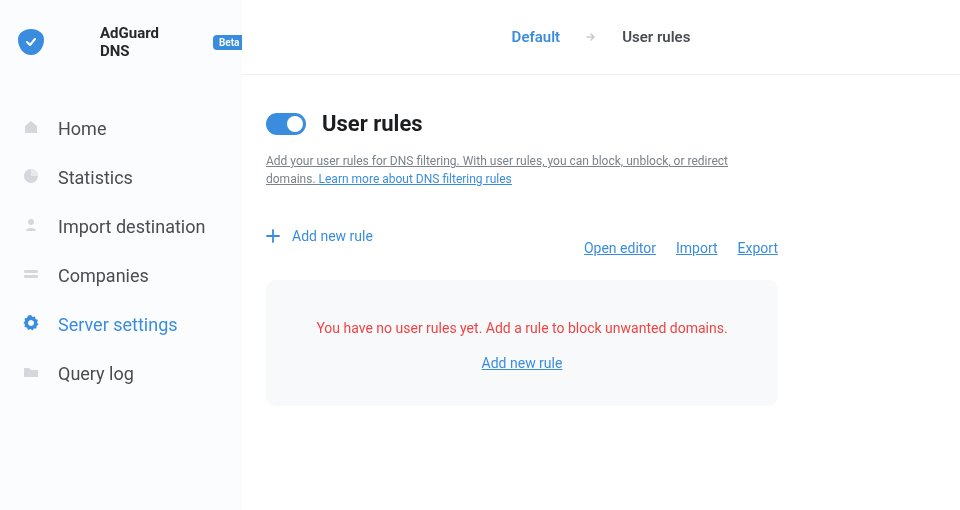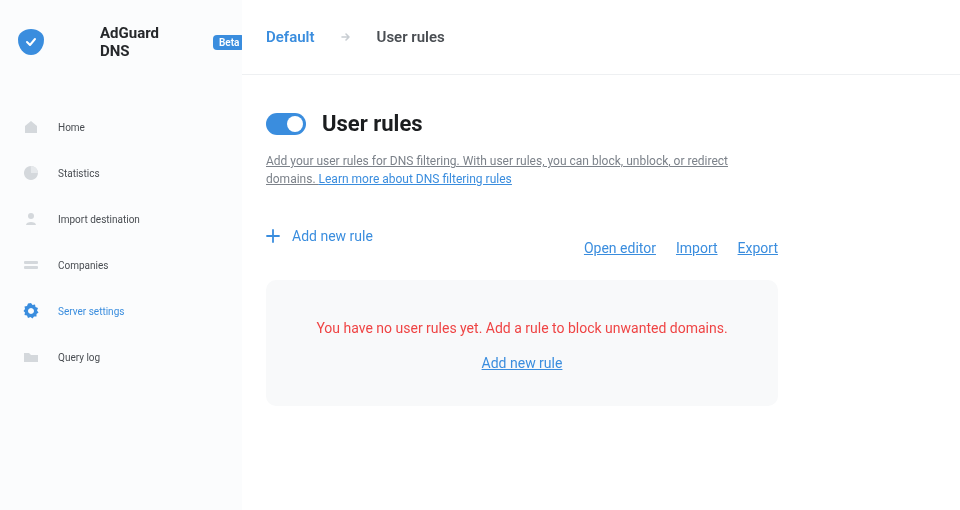--- a/index.html
+++ b/index.html
@@ -39,24 +39,23 @@
       background: #3a8dde;
       color: #fff;
       font-size: 10px;
       font-weight: 600;
       padding: 2px 6px;
       border-radius: 4px;
     }
     .nav { padding-top: 16px; }
     .nav-item {
       display: flex;
-      align-items: center;
       padding: 14px 22px;
       cursor: pointer;
-      font-size: 10px;
+      font-size: 18px;
       color: #494d52;
     }
     .nav-item .icon-slot {
       width: 18px; height: 18px;
       margin-right: 18px;
       display: inline-flex;
       align-items: center;
       justify-content: center;
     }
     .nav-item.active { color: #3a8dde; }
@@ -65,20 +64,21 @@
 
     .main { flex: 1; background: #fff; }
     .breadcrumb {
       display: flex;
       align-items: center;
       height: 75px;
       padding: 12px 24px;
       border-bottom: 1px solid #eef0f2;
       font-size: 15px;
       font-weight: 600;
+      justify-content: center;
     }
     .bc-root { color: #3a8dde; cursor: pointer; }
     .bc-sep { margin: 0 24px; color: #c8cdd2; display: inline-flex; }
     .bc-current { color: #494d52; }
 
     .content { padding: 36px 24px 24px 24px; max-width: 560px; }
     .title-row { display: flex; align-items: center; margin-bottom: 16px; }
     .toggle {
       width: 40px; height: 22px;
       background: #3a8dde;

